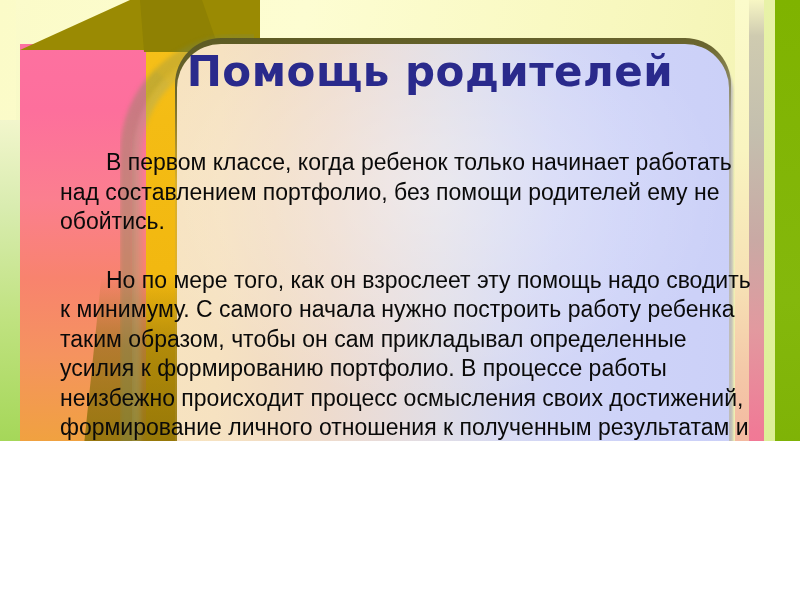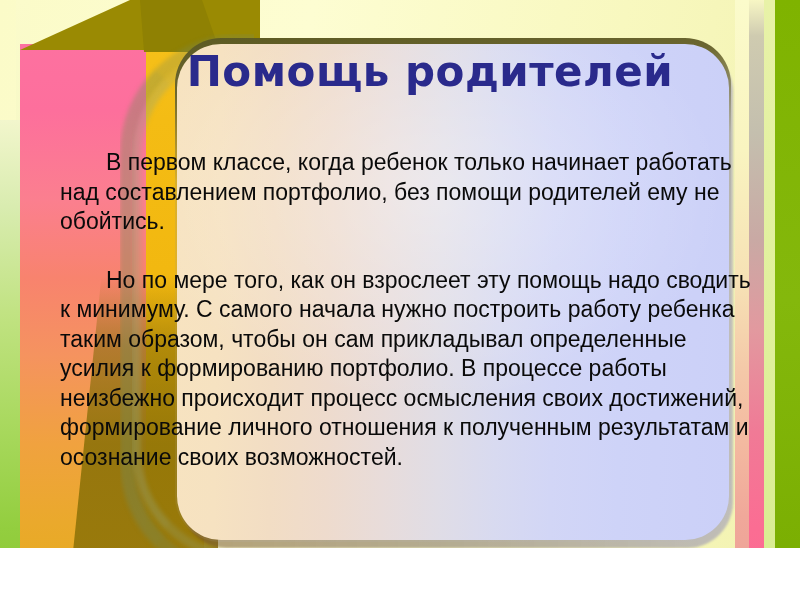--- a/index.html
+++ b/index.html
@@ -3,21 +3,21 @@
 <meta charset="utf-8">
 <style>
   html, body {
     margin: 0;
     padding: 0;
     background: #ffffff;
   }
   #slide {
     position: relative;
     width: 800px;
-    height: 548px;
+    height: 441px;
     overflow: hidden;
     font-family: "Liberation Sans", sans-serif;
     background: linear-gradient(100deg, #fbfbc8 0%, #fdfdd2 35%, #f8f8bf 70%, #f2f2b0 100%);
   }
 
   
   .band-green-right {
     position: absolute;
     left: 775px; top: 0;
     width: 25px; height: 600px;

